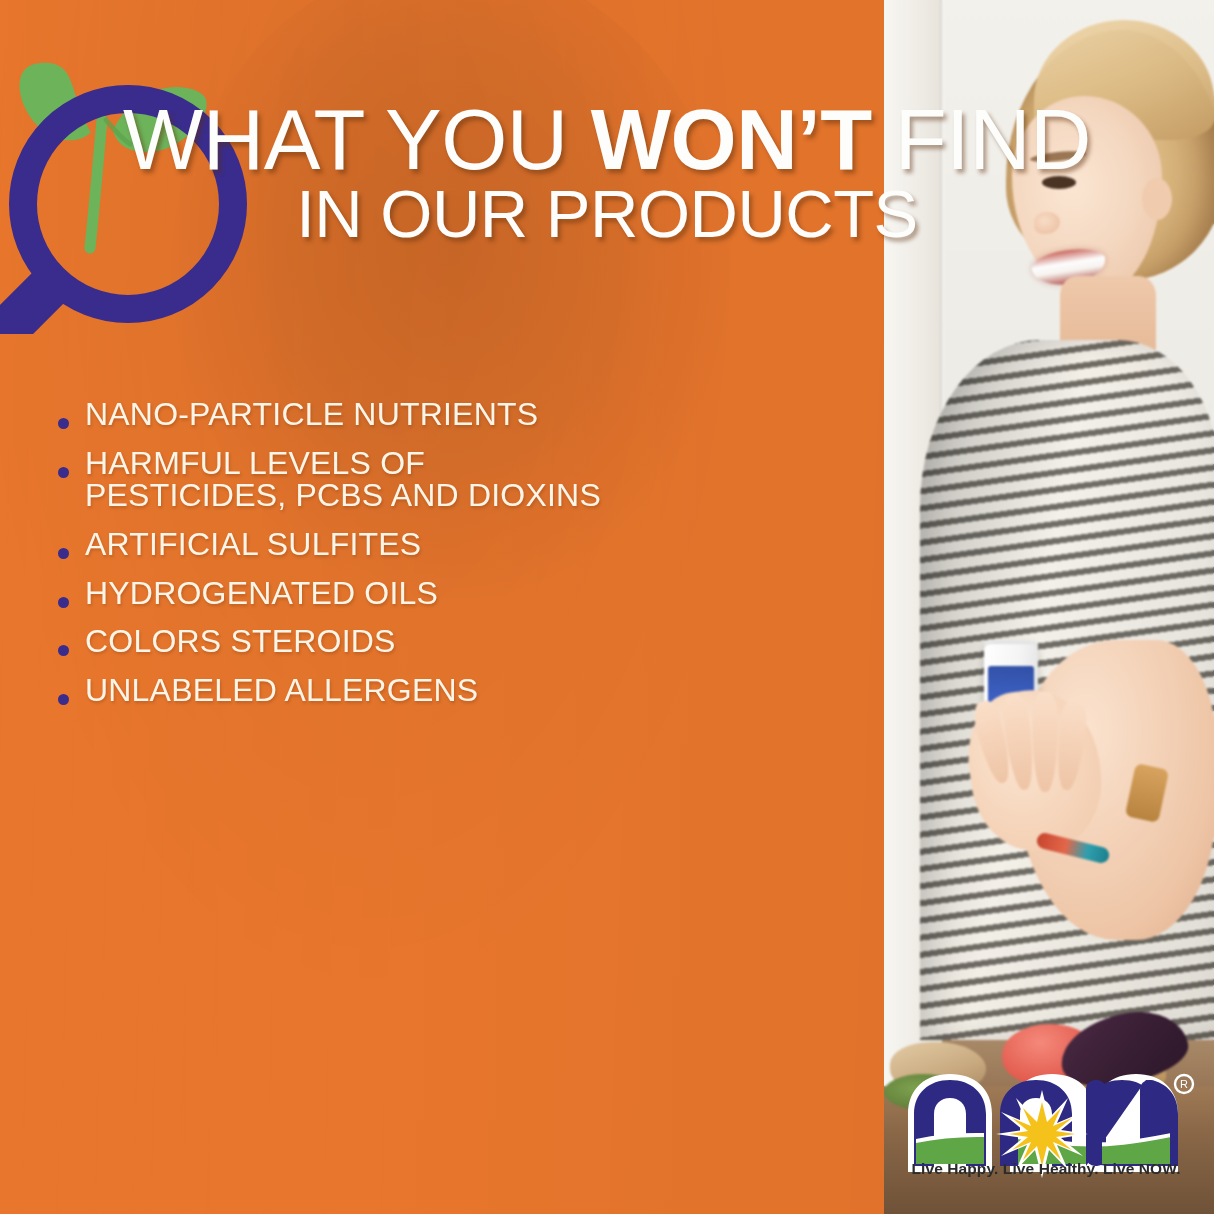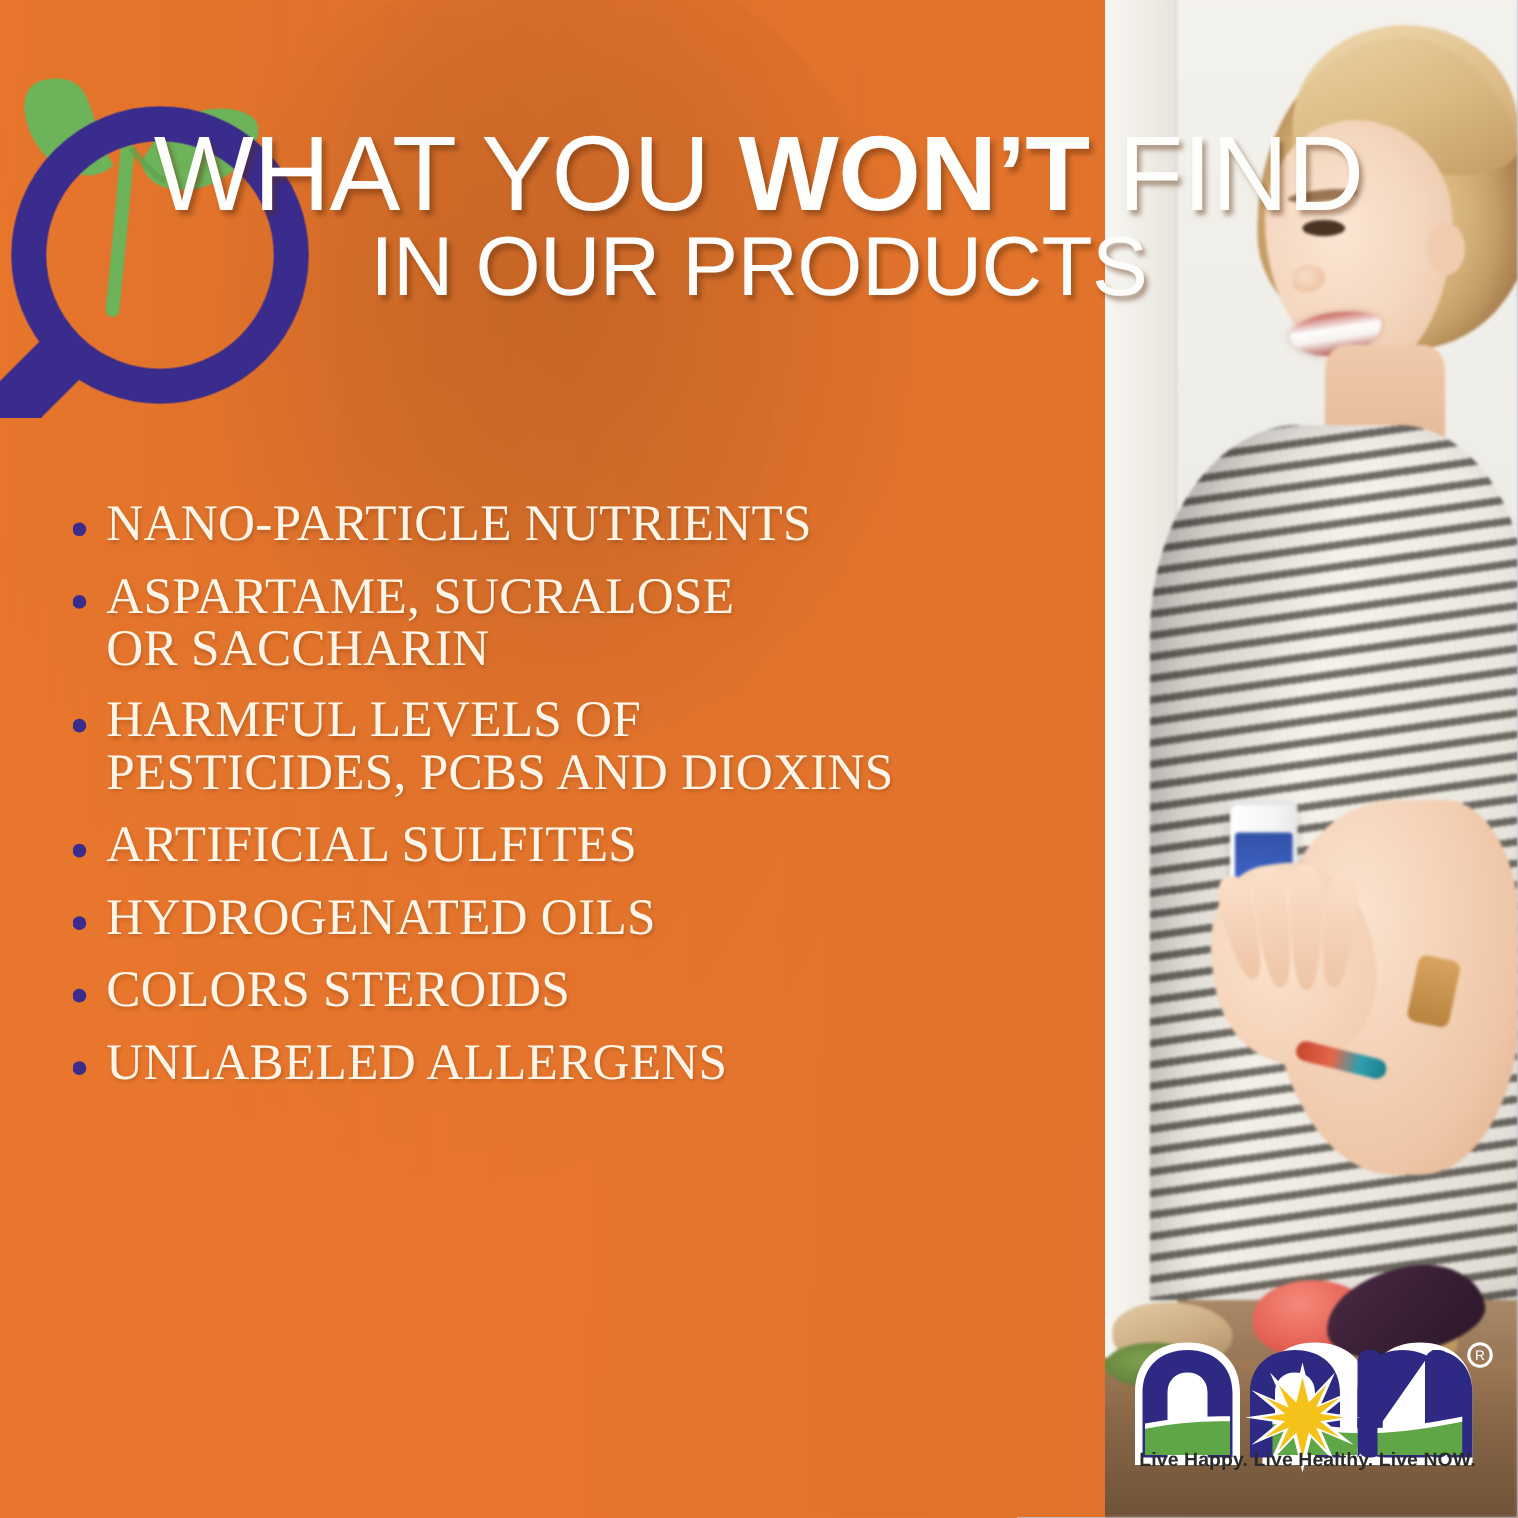--- a/index.html
+++ b/index.html
@@ -3,21 +3,21 @@
 <meta charset="utf-8">
 <style>
   html,body{margin:0;padding:0;background:#fff;}
   body{font-family:"Liberation Sans",sans-serif;}
 
   .canvas{
     position:relative;
     width:1214px;
     height:1214px;
     overflow:hidden;
-    background:#3b82f6;
+    background:#d946ef;
   }
 
   
   .photo{
     position:absolute; left:884px; top:0; width:330px; height:1214px;
     overflow:hidden;
     background:
       linear-gradient(180deg,#f3f1ec 0%,#eceae4 45%,#e6e2da 60%,#d9d2c6 72%,#b89a77 82%,#8c6b4c 92%,#7a5a3e 100%);
   }
   .photo .wall-l{
@@ -225,22 +225,22 @@
     margin-bottom:16px;
   }
   .dot{
     flex:0 0 auto;
     width:11px;height:11px;border-radius:50%;
     background:#3a2c8c;
     margin-top:20px;margin-right:16px;
   }
   .btxt{
     color:#fdf6e8;
-    font-family:Liberation Serif, serif;
-    font-size:41px;
+    font-family:Liberation Sans, sans-serif;
+    font-size:32px;
     line-height:1.02;
     font-weight:400;
     letter-spacing:.2px;
     text-shadow:1px 2px 3px rgba(120,58,16,.35);
     white-space:pre-line;
   }
 
   
   .logo{
     position:absolute;left:896px;top:1068px;width:300px;height:132px;
@@ -325,25 +325,20 @@
     <div class="hl-line l2">IN OUR PRODUCTS</div>
   </div>
 
   <div class="bullets">
     <div class="bullet-row">
       <span class="dot"></span>
       <span class="btxt">NANO-PARTICLE NUTRIENTS</span>
     </div>
     <div class="bullet-row">
       <span class="dot"></span>
-      <span class="btxt">ASPARTAME, SUCRALOSE
-OR SACCHARIN</span>
-    </div>
-    <div class="bullet-row">
-      <span class="dot"></span>
       <span class="btxt">HARMFUL LEVELS OF
 PESTICIDES, PCBS AND DIOXINS</span>
     </div>
     <div class="bullet-row">
       <span class="dot"></span>
       <span class="btxt">ARTIFICIAL SULFITES</span>
     </div>
     <div class="bullet-row">
       <span class="dot"></span>
       <span class="btxt">HYDROGENATED OILS</span>

